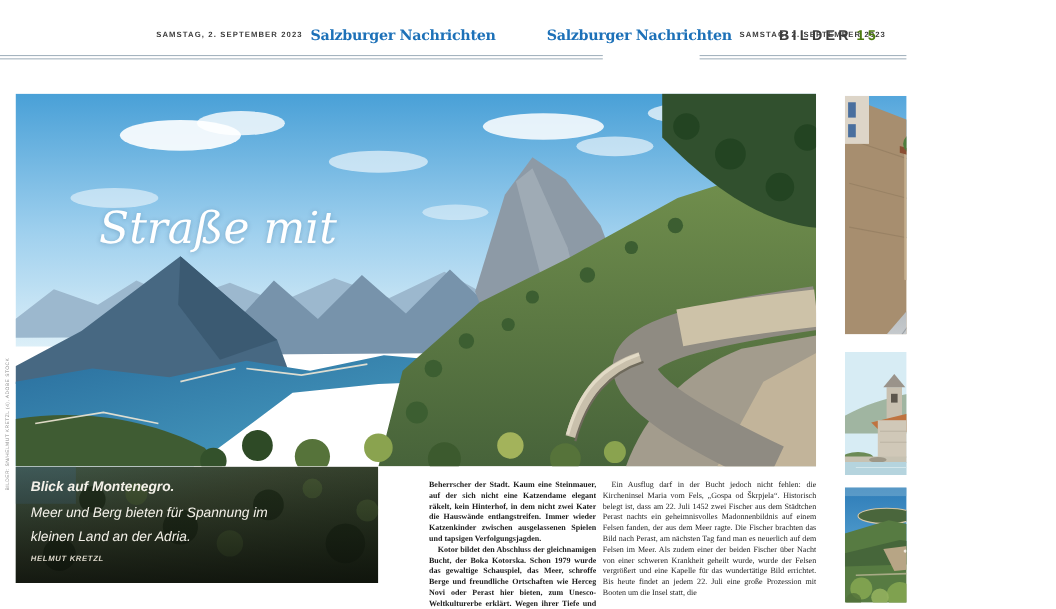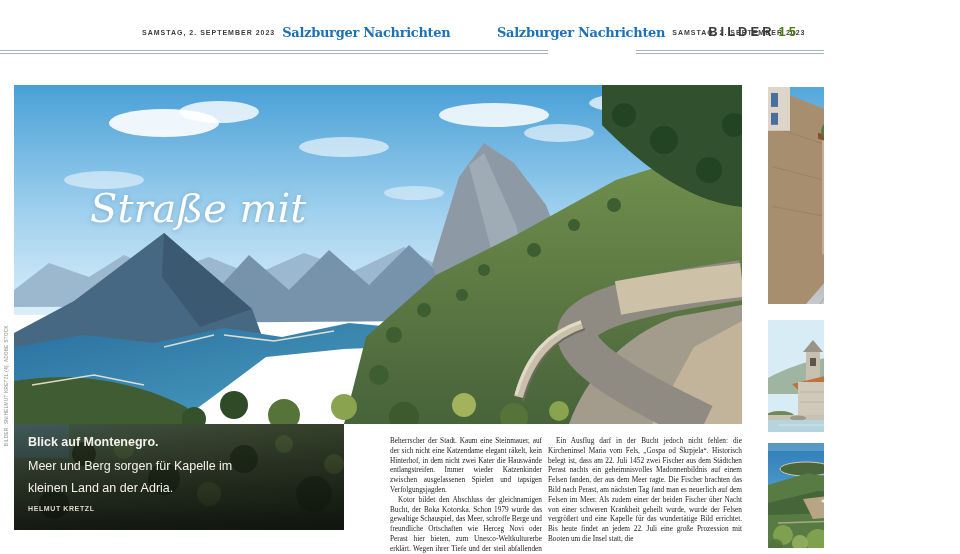--- a/index.html
+++ b/index.html
@@ -26,30 +26,30 @@
   .hero svg,.hero-lower svg,.side-photo svg{display:block;width:100%;height:100%;}
   .kicker{position:absolute;left:76px;top:100px;font-family:"DejaVu Serif",serif;font-style:italic;
           font-size:40px;color:#ffffff;text-shadow:0 1px 5px rgba(10,50,90,.25);z-index:3;}
   .headline{position:absolute;left:34px;top:152px;font-family:"DejaVu Serif",serif;font-style:italic;
             font-size:88px;color:#ffffff;letter-spacing:-2px;line-height:1;
             text-shadow:0 2px 8px rgba(10,50,90,.25);z-index:3;}
   .credit-vert{position:absolute;left:4px;top:446px;transform:rotate(-90deg);transform-origin:0 0;
                font-size:4.5px;letter-spacing:.4px;color:#8a8a8a;white-space:nowrap;z-index:2;}
 
   
-  .caption{position:absolute;left:28px;top:435px;width:235px;z-index:4;color:#f4f1e9;}
+  .caption{position:absolute;left:28px;top:435px;width:235px;z-index:4;color:#f4f1e9;font-style:italic;}
   .cap-title{font-size:12.5px;font-weight:bold;margin:0 0 6px 0;}
   .cap-text{font-size:12.5px;line-height:22px;margin:0;}
   .cap-author{font-size:7px;font-weight:bold;letter-spacing:.6px;color:#ddd8cb;margin-top:6px;}
 
   
   .col{position:absolute;top:436px;height:118px;overflow:hidden;
        font-family:"Liberation Serif",serif;font-size:7.3px;line-height:9.8px;
        text-align:justify;color:#1c1c1c;}
-  .col1{left:390px;width:152px;}
+  .col1{left:390px;width:152px;font-weight:bold;}
   .col2{left:548px;width:194px;}
   .col p{margin:0;}
   .col p.indent{text-indent:8px;}
 
   
   .side-photo{position:absolute;left:768px;width:184px;overflow:hidden;}
   .photo-street{top:87px;height:217px;}
   .photo-church{top:320px;height:112px;}
   .photo-coast{top:443px;height:105px;}
 </style>
@@ -181,21 +181,21 @@
           <circle cx="195" cy="70" r="12"></circle>
           <circle cx="270" cy="20" r="9"></circle>
           <circle cx="320" cy="40" r="10"></circle>
       </g>
       <rect width="330" height="106" fill="url(#scrim)"></rect>
     </svg>
   </div>
 
   <div class="caption">
     <p class="cap-title">Blick auf Montenegro.</p>
-    <p class="cap-text">Meer und Berg sorgen für Kapelle im kleinen Land an der Adria.</p>
+    <p class="cap-text">Meer und Berg bieten für Spannung im kleinen Land an der Adria.</p>
     <div class="cap-author">HELMUT KRETZL</div>
   </div>
 
   <div class="col col1">
     <p>Beherrscher der Stadt. Kaum eine Steinmauer, auf der sich nicht eine Katzendame elegant räkelt, kein Hinterhof, in dem nicht zwei Kater die Hauswände entlangstreifen. Immer wieder Katzenkinder zwischen ausgelassenen Spielen und tapsigen Verfolgungsjagden.</p>
     <p class="indent">Kotor bildet den Abschluss der gleichnamigen Bucht, der Boka Kotorska. Schon 1979 wurde das gewaltige Schauspiel, das Meer, schroffe Berge und freundliche Ortschaften wie Herceg Novi oder Perast hier bieten, zum Unesco-Weltkulturerbe erklärt. Wegen ihrer Tiefe und der steil abfallenden Berge wird die Bucht häufig mit einem norwegi-</p>
   </div>
   <div class="col col2">
     <p class="indent">Ein Ausflug darf in der Bucht jedoch nicht fehlen: die Kircheninsel Maria vom Fels, „Gospa od Škrpjela“. Historisch belegt ist, dass am 22. Juli 1452 zwei Fischer aus dem Städtchen Perast nachts ein geheimnisvolles Madonnenbildnis auf einem Felsen fanden, der aus dem Meer ragte. Die Fischer brachten das Bild nach Perast, am nächsten Tag fand man es neuerlich auf dem Felsen im Meer. Als zudem einer der beiden Fischer über Nacht von einer schweren Krankheit geheilt wurde, wurde der Felsen vergrößert und eine Kapelle für das wundertätige Bild errichtet. Bis heute findet an jedem 22. Juli eine große Prozession mit Booten um die Insel statt, die</p>
   </div>

